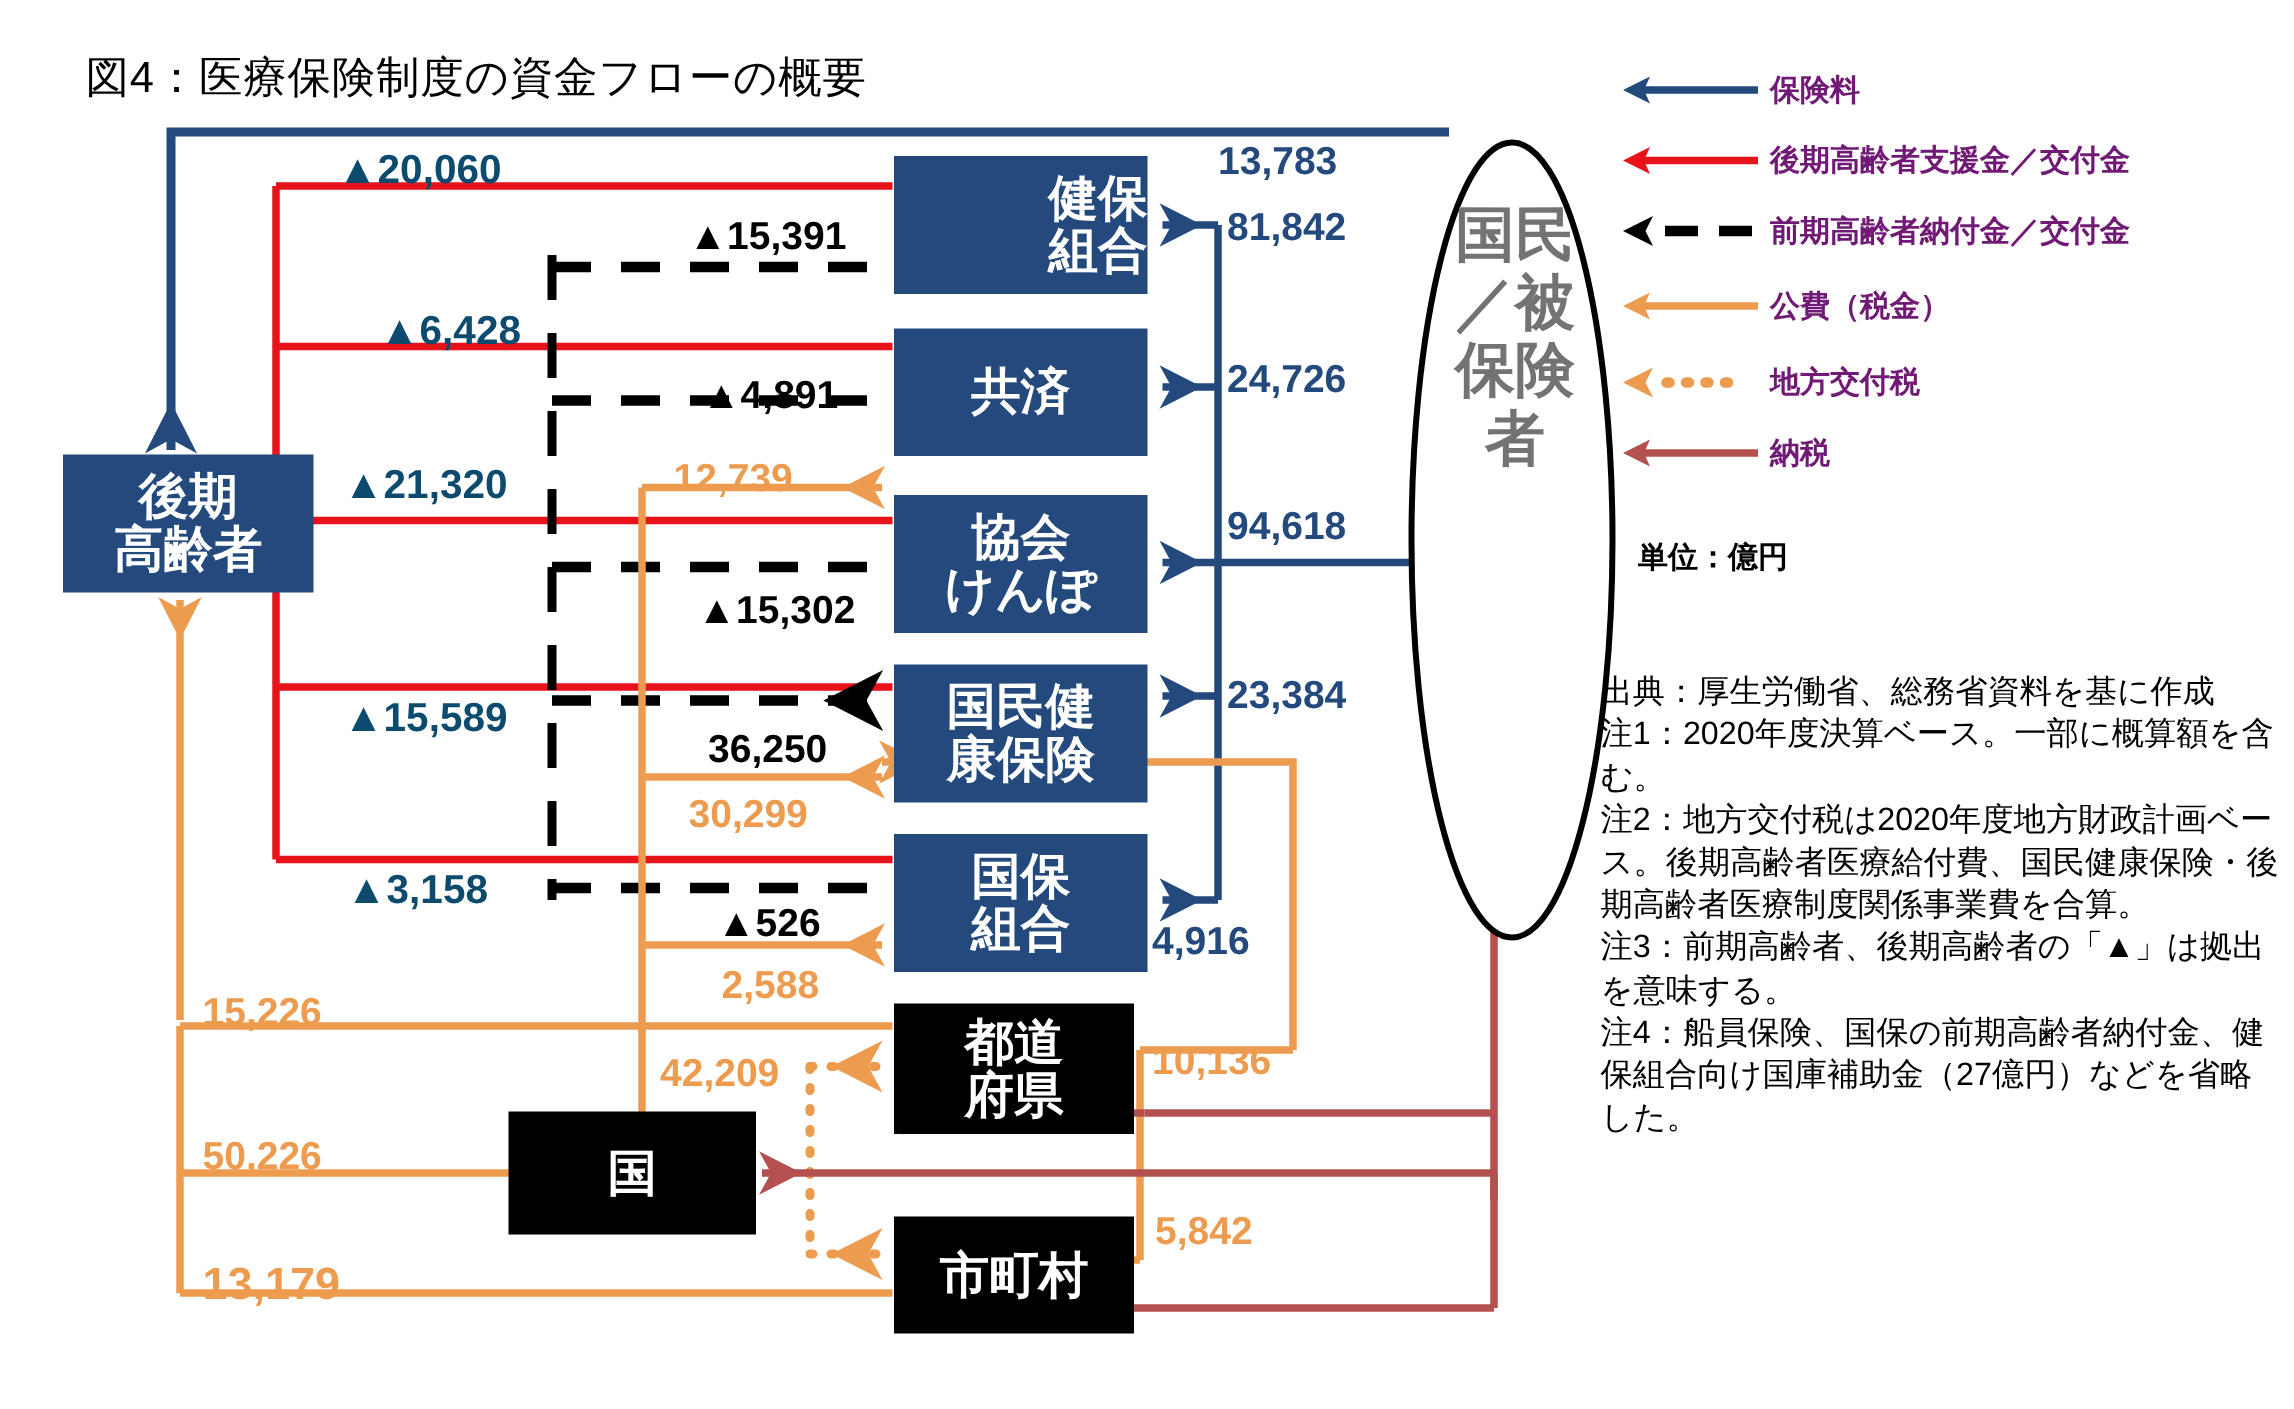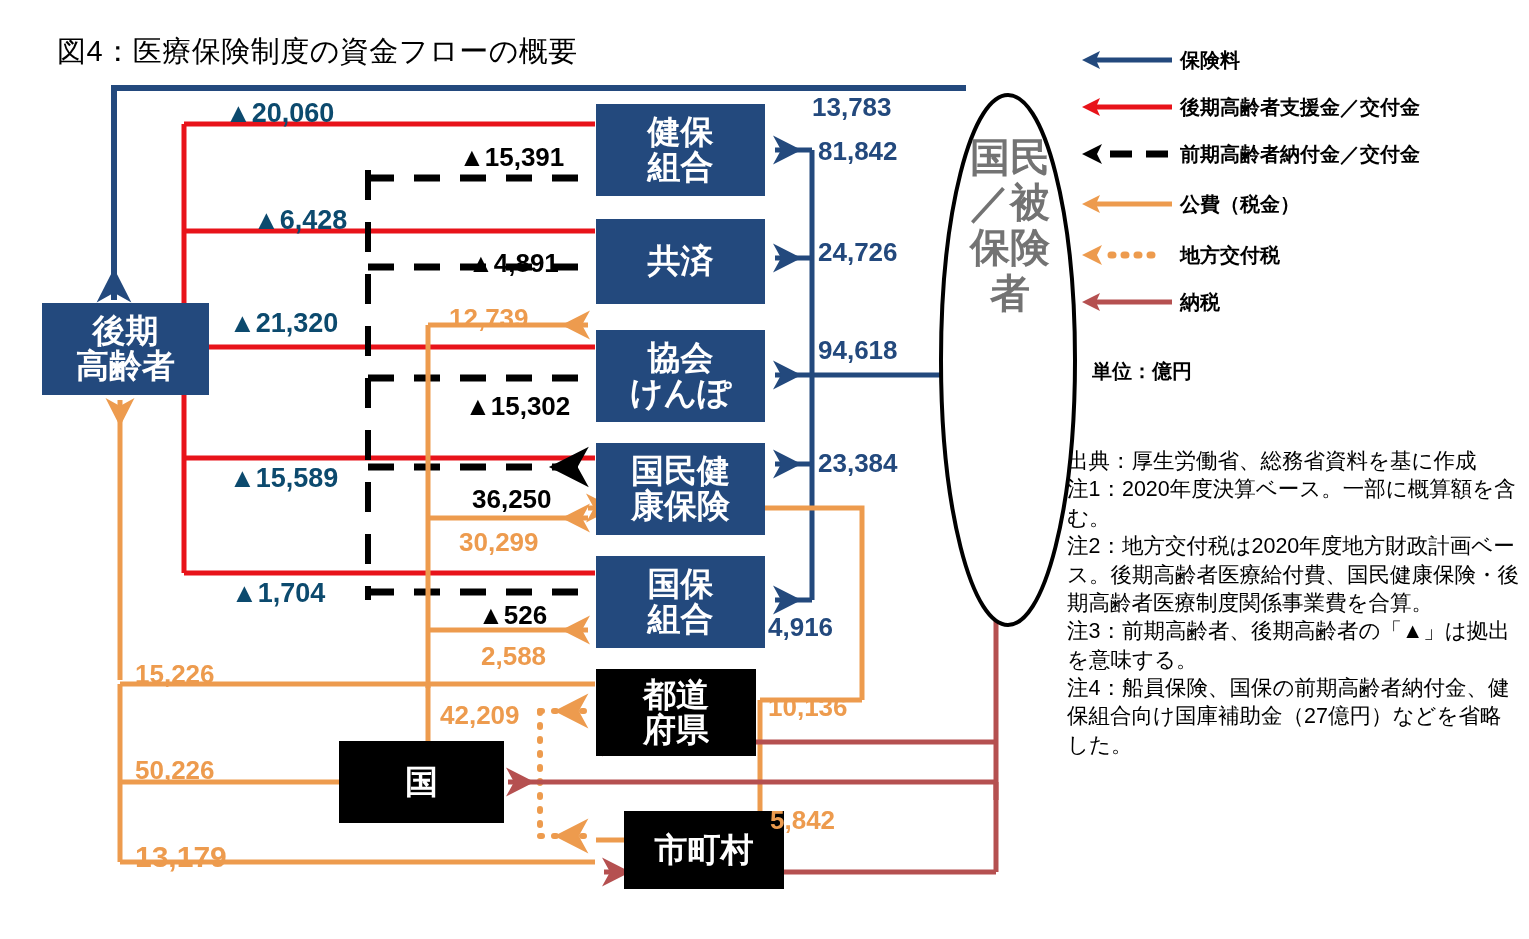--- a/index.html
+++ b/index.html
@@ -30,21 +30,21 @@
   .lbl.red{color:#0c4a6e;}
   .lbl.blue{color:#23497D;}
   .lbl.black{color:#000000;}
   .lbl.orange{color:#ED9B4E;}
 
   
   .legend{position:absolute;left:1080px;top:36px;width:440px;}
   .leg-row{position:relative;height:47px;}
   .leg-txt{
     position:absolute;left:100px;top:50%;transform:translateY(-50%);
-    font-size:20px;font-weight:bold;color:#000000;white-space:nowrap;
+    font-size:20px;font-weight:bold;color:#701a75;white-space:nowrap;
   }
   .leg-ico{position:absolute;left:0;top:50%;transform:translateY(-50%);width:92px;height:24px;}
   .unit{
     position:absolute;left:1092px;top:358px;
     font-size:20px;font-weight:bold;color:#000;
   }
   .notes{
     position:absolute;left:1067px;top:447px;width:452px;
     font-size:21.5px;color:#000;line-height:1.32;
     white-space:pre-wrap;
@@ -176,21 +176,21 @@
     </g>
 
     <ellipse cx="1008" cy="360" rx="67" ry="265" fill="#ffffff" stroke="#000000" stroke-width="4"></ellipse>
   </svg>
 
   <div class="node blue" style="left:42px;top:303px;width:167px;height:92px;font-size:33px;">
     <span style="white-space:pre-line">後期
 高齢者</span>
   </div>
 
-  <div class="node blue" style="left:596px;top:104px;width:169px;height:92px;font-size:33px;">
+  <div class="node blue" style="left:596px;top:104px;width:169px;height:92px;font-size:33px;justify-content:flex-end;">
     <span style="white-space:pre-line">健保
 組合</span>
   </div>
 
   <div class="node blue" style="left:596px;top:219px;width:169px;height:85px;font-size:33px;">
     <span style="white-space:pre-line">共済</span>
   </div>
 
   <div class="node blue" style="left:596px;top:330px;width:169px;height:92px;font-size:33px;">
     <span style="white-space:pre-line">協会
@@ -209,38 +209,38 @@
 
   <div class="node black" style="left:596px;top:669px;width:160px;height:87px;font-size:33px;">
     <span style="white-space:pre-line">都道
 府県</span>
   </div>
 
   <div class="node black" style="left:339px;top:741px;width:165px;height:82px;font-size:33px;">
     <span style="white-space:pre-line">国</span>
   </div>
 
-  <div class="node black" style="left:596px;top:811px;width:160px;height:78px;font-size:33px;margin-left:28px;">
+  <div class="node black" style="left:596px;top:811px;width:160px;height:78px;font-size:33px;">
     <span style="white-space:pre-line">市町村</span>
   </div>
 
   <div class="oval-label">国民／被保険者</div>
 
   <div class="lbl blue" style="left:812px;top:92px;font-size:26px;">13,783</div>
   <div class="lbl blue" style="left:818px;top:136px;font-size:26px;">81,842</div>
   <div class="lbl blue" style="left:818px;top:237px;font-size:26px;">24,726</div>
   <div class="lbl blue" style="left:818px;top:335px;font-size:26px;">94,618</div>
   <div class="lbl blue" style="left:818px;top:448px;font-size:26px;">23,384</div>
   <div class="lbl blue" style="left:768px;top:612px;font-size:26px;">4,916</div>
 
   <div class="lbl red" style="left:225px;top:98px;font-size:27px;">▲20,060</div>
   <div class="lbl red" style="left:253px;top:205px;font-size:27px;">▲6,428</div>
   <div class="lbl red" style="left:229px;top:308px;font-size:27px;">▲21,320</div>
   <div class="lbl red" style="left:229px;top:463px;font-size:27px;">▲15,589</div>
-  <div class="lbl red" style="left:231px;top:578px;font-size:27px;">▲1,704</div>
+  <div class="lbl red" style="left:231px;top:578px;font-size:27px;">▲3,158</div>
 
   <div class="lbl black" style="left:459px;top:142px;font-size:26px;">▲15,391</div>
   <div class="lbl black" style="left:468px;top:248px;font-size:26px;">▲4,891</div>
   <div class="lbl black" style="left:465px;top:391px;font-size:26px;">▲15,302</div>
   <div class="lbl black" style="left:472px;top:484px;font-size:26px;">36,250</div>
   <div class="lbl black" style="left:478px;top:600px;font-size:26px;">▲526</div>
 
   <div class="lbl orange" style="left:449px;top:303px;font-size:26px;">12,739</div>
   <div class="lbl orange" style="left:459px;top:527px;font-size:26px;">30,299</div>
   <div class="lbl orange" style="left:481px;top:641px;font-size:26px;">2,588</div>

